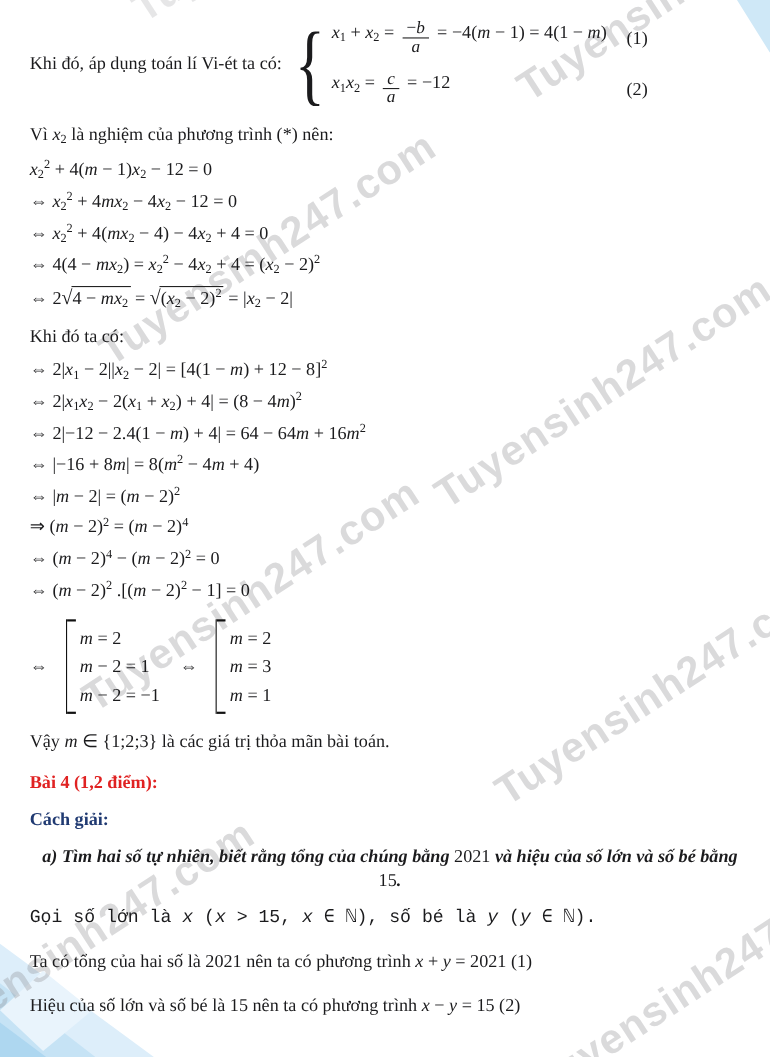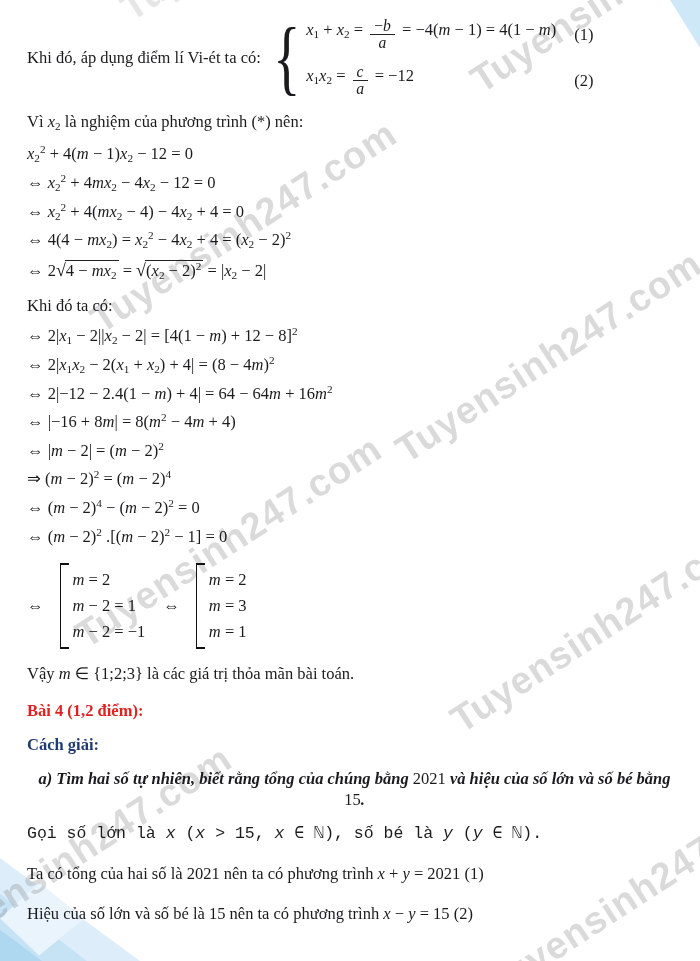--- a/index.html
+++ b/index.html
@@ -75,21 +75,21 @@
   <span class="wm" style="left:95px;top:300px;">Tuyensinh247.com</span>
   <span class="wm" style="left:400px;top:430px;">Tuyensinh247.com</span>
   <span class="wm" style="left:80px;top:615px;">Tuyensinh247.com</span>
   <span class="wm" style="left:455px;top:700px;">Tuyensinh247.com</span>
   <span class="wm" style="left:-70px;top:925px;">Tuyensinh247.com</span>
   <span class="wm" style="left:490px;top:965px;">Tuyensinh247.com</span>
 
   <div class="content">
 
     <div class="viet-row">
-      <span>Khi đó, áp dụng điểm lí Vi-ét ta có:</span>
+      <span>Khi đó, áp dụng toán lí Vi-ét ta có:</span>
       <span class="brace">{</span>
       <div class="sys">
         <div class="sys-row">
           <span><i>x</i><sub>1</sub> + <i>x</i><sub>2</sub> = <span class="frac"><span class="fn">−<i>b</i></span><span class="fd"><i>a</i></span></span> = −4(<i>m</i> − 1) = 4(1 − <i>m</i>)</span>
           <span class="tag">(1)</span>
         </div>
         <div class="sys-row">
           <span><i>x</i><sub>1</sub><i>x</i><sub>2</sub> = <span class="frac"><span class="fn"><i>c</i></span><span class="fd"><i>a</i></span></span> = −12</span>
           <span class="tag">(2)</span>
         </div>

